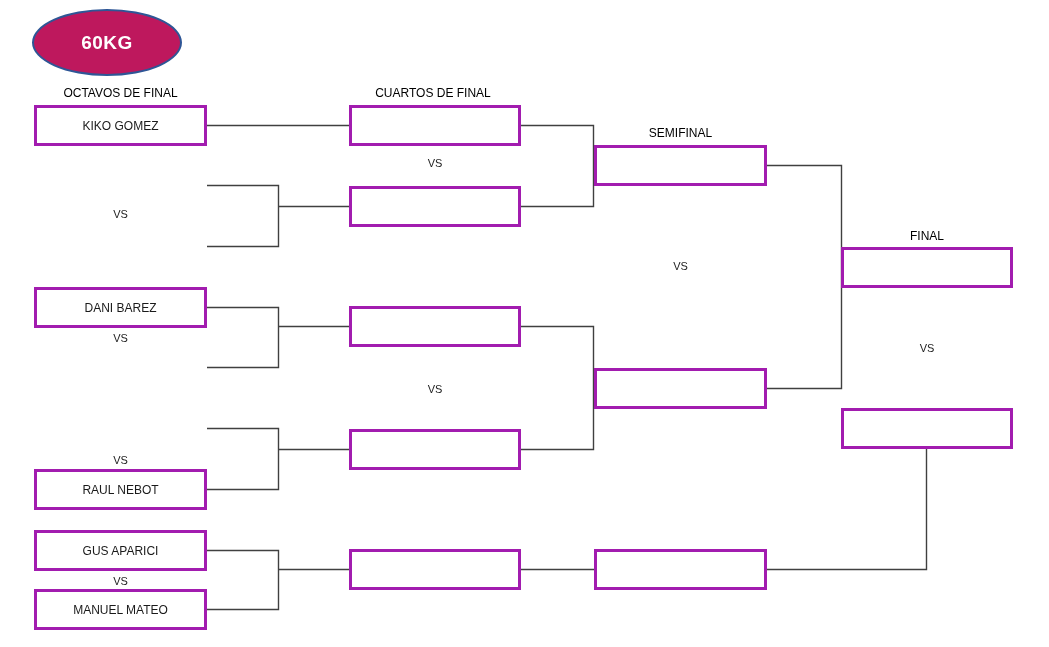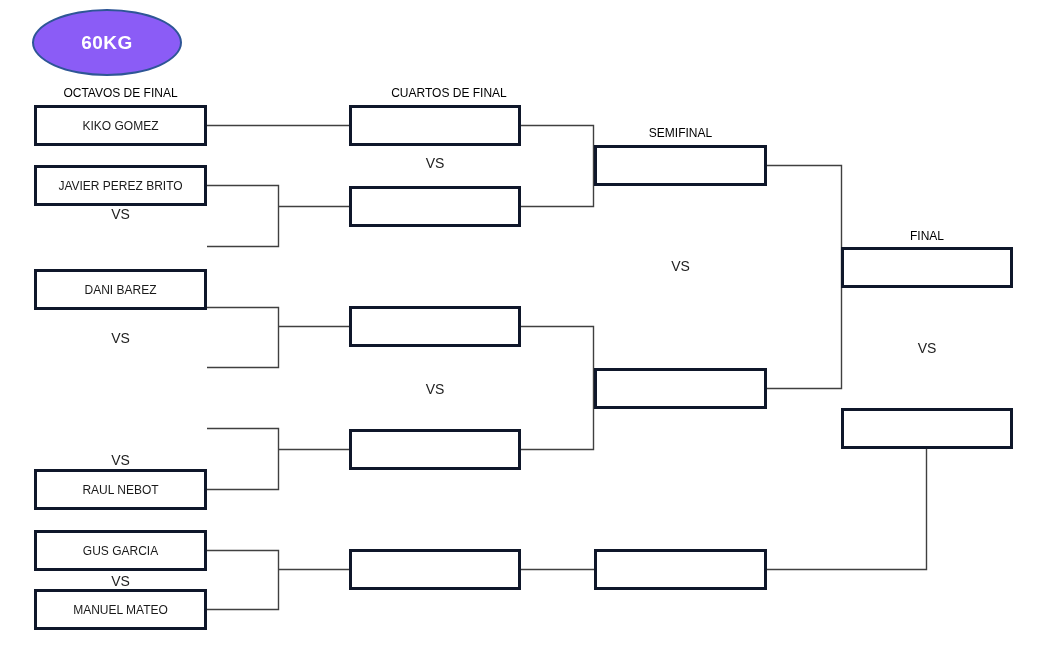--- a/index.html
+++ b/index.html
@@ -9,54 +9,54 @@
     height: 647px;
     background: #ffffff;
     font-family: "Liberation Sans", sans-serif;
     overflow: hidden;
   }
   .stage svg { position: absolute; left: 0; top: 0; }
   .badge {
     position: absolute;
     left: 32px; top: 9px;
     width: 150px; height: 67px;
-    background: #8b5cf6;
+    background: #be185d;
     border: 2px solid #2e5696;
     border-radius: 50%;
     box-sizing: border-box;
     display: flex; align-items: center; justify-content: center;
     color: #ffffff;
     font-size: 19px;
     font-weight: bold;
     letter-spacing: 0.5px;
   }
   .hdr {
     position: absolute;
     font-size: 12px;
     font-weight: normal;
     color: #000000;
     text-align: center;
     line-height: 14px;
   }
   .box {
     position: absolute;
     height: 41px;
-    border: 3px solid #0f172a;
+    border: 3px solid #a21caf;
     background: #ffffff;
     box-sizing: border-box;
     display: flex; align-items: center; justify-content: center;
   }
   .nm {
     font-size: 12px;
     color: #1a1a1a;
     white-space: nowrap;
   }
   .vs {
     position: absolute;
-    font-size: 14px;
+    font-size: 11px;
     color: #222222;
     text-align: center;
     line-height: 14px;
   }
 </style>
 </head>
 <body>
 
 <div class="stage">
 
@@ -77,38 +77,35 @@
       <path d="M767 165.5 H841.5 V388.5 H767"></path>
       <path d="M767 569.5 H926.5 V449"></path>
     </g>
   </svg>
 
   <div class="badge">
     <span>60KG</span>
   </div>
 
   <div class="hdr" style="left:34px; top:86px; width:173px">OCTAVOS DE FINAL</div>
-  <div class="hdr" style="left:363px; top:86px; width:172px">CUARTOS DE FINAL</div>
+  <div class="hdr" style="left:347px; top:86px; width:172px">CUARTOS DE FINAL</div>
   <div class="hdr" style="left:594px; top:126px; width:173px">SEMIFINAL</div>
   <div class="hdr" style="left:841px; top:229px; width:172px">FINAL</div>
 
   <div class="box" style="left:34px; top:105px; width:173px">
     <span class="nm">KIKO GOMEZ</span>
   </div>
-  <div class="box" style="left:34px; top:165px; width:173px">
-    <span class="nm">JAVIER PEREZ BRITO</span>
-  </div>
-  <div class="box" style="left:34px; top:269px; width:173px">
+  <div class="box" style="left:34px; top:287px; width:173px">
     <span class="nm">DANI BAREZ</span>
   </div>
   <div class="box" style="left:34px; top:469px; width:173px">
     <span class="nm">RAUL NEBOT</span>
   </div>
   <div class="box" style="left:34px; top:530px; width:173px">
-    <span class="nm">GUS GARCIA</span>
+    <span class="nm">GUS APARICI</span>
   </div>
   <div class="box" style="left:34px; top:589px; width:173px">
     <span class="nm">MANUEL MATEO</span>
   </div>
 
   <div class="box" style="left:349px; top:105px; width:172px">
     <span class="nm"></span>
   </div>
   <div class="box" style="left:349px; top:186px; width:172px">
     <span class="nm"></span>

